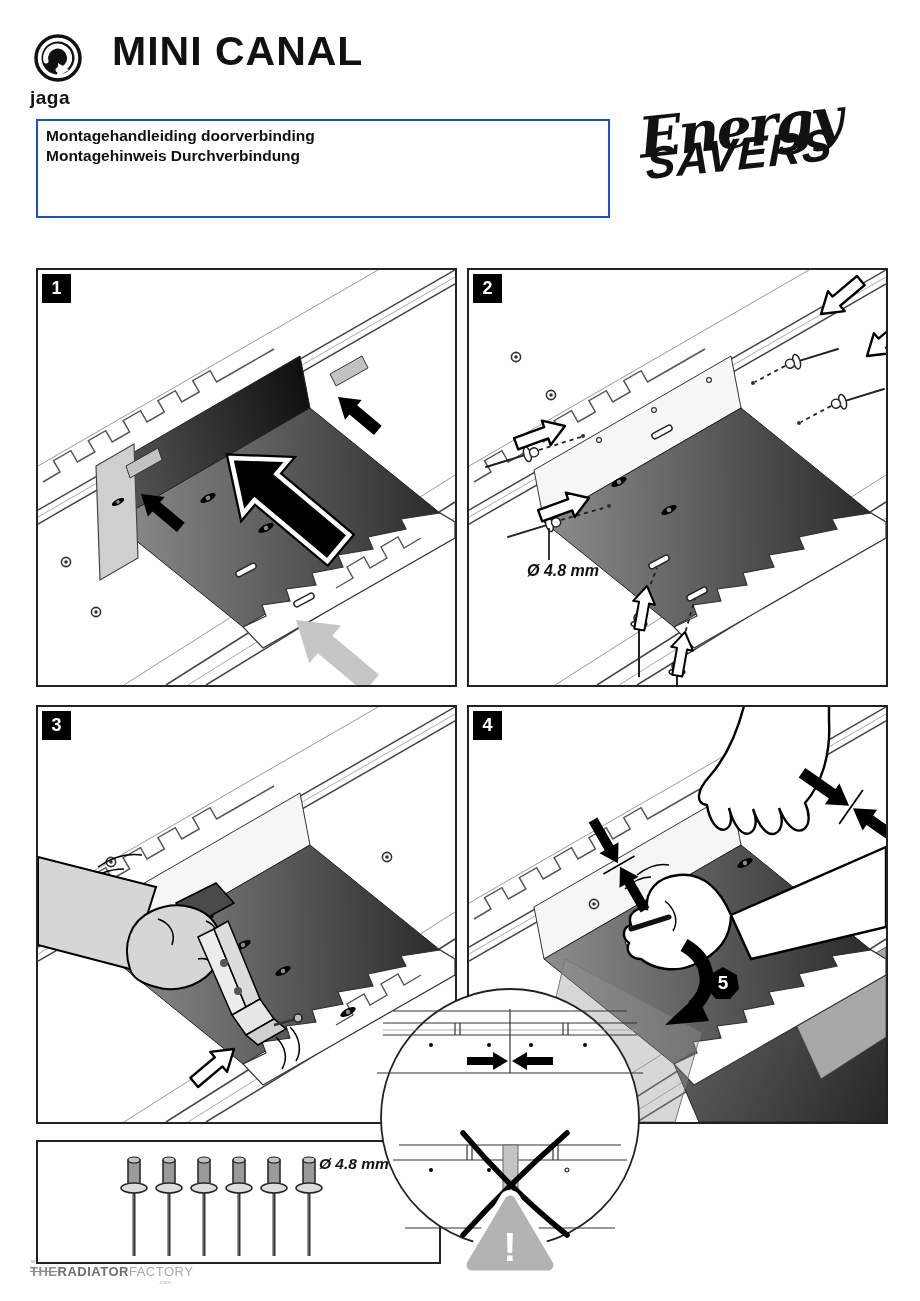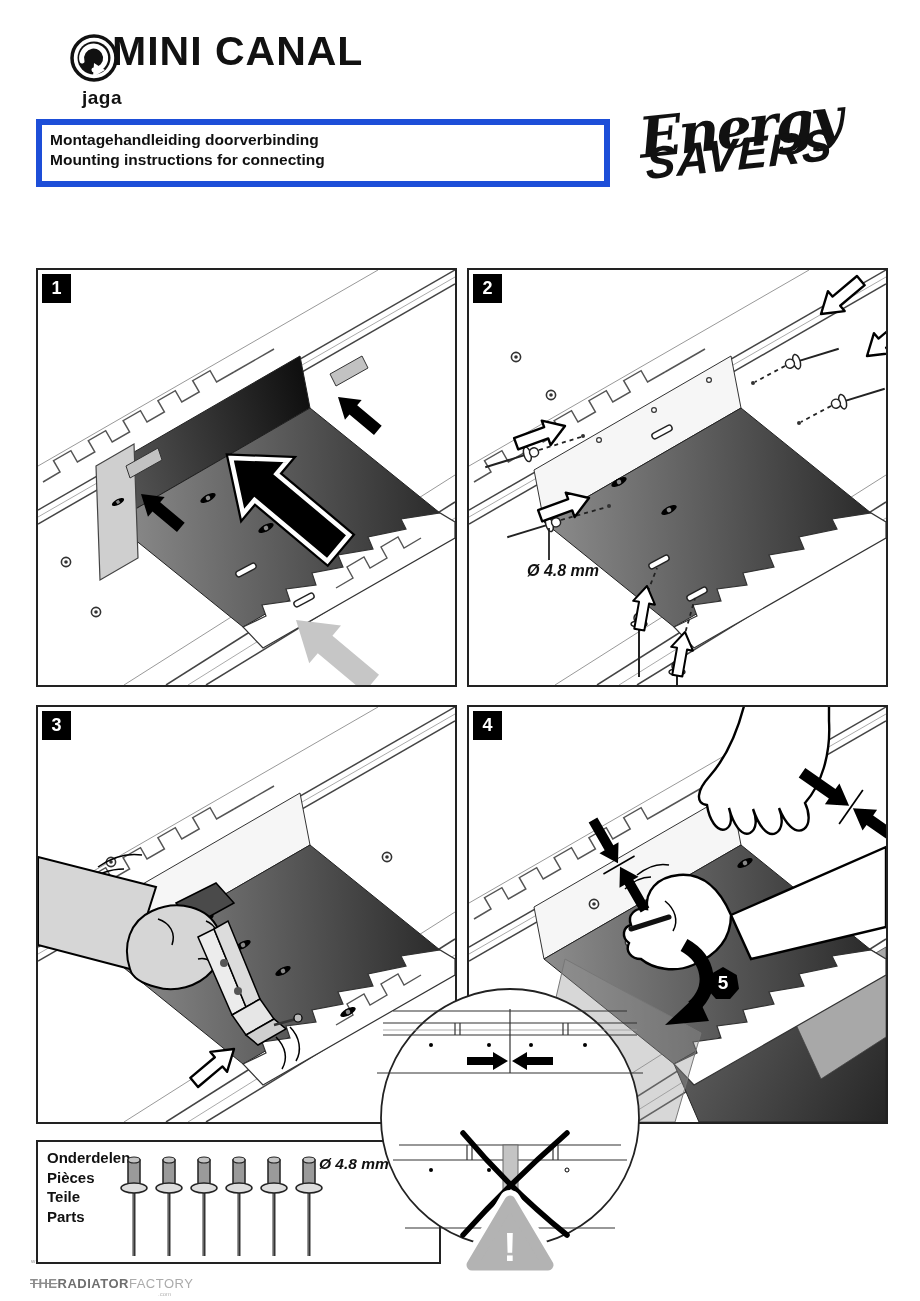--- a/index.html
+++ b/index.html
@@ -1,22 +1,22 @@
 <!DOCTYPE html>
 <html><head>
 <meta charset="utf-8">
 <style>
   html,body{margin:0;padding:0;background:#fff;}
   body{width:920px;height:1301px;position:relative;font-family:"Liberation Sans",sans-serif;color:#111;overflow:hidden;}
   .abs{position:absolute;}
   
-  #brand{left:50px;top:34px;width:72px;text-align:right;}
+  #brand{left:30px;top:34px;width:72px;text-align:left;}
   #brand .brand-label{font-weight:bold;font-size:19px;letter-spacing:.5px;margin-top:-3px;}
   #page-title{left:112px;top:28px;font-size:41px;font-weight:bold;letter-spacing:1px;}
-  #langbox{left:36px;top:119px;width:574px;height:68px;border:6px solid #1d4ed8;box-sizing:border-box;padding:5px 0 0 8px;}
+  #langbox{left:36px;top:119px;width:574px;height:99px;border:2px solid #1d4ed8;box-sizing:border-box;padding:5px 0 0 8px;}
   .lang-line{font-weight:bold;font-size:15.5px;line-height:19.5px;}
   #energy{left:642px;top:96px;width:260px;height:125px;transform:rotate(-6deg);}
   .energy-script{font-family:"DejaVu Serif",serif;font-style:italic;font-weight:bold;font-size:56px;letter-spacing:-3px;line-height:1;}
   .energy-block{font-weight:bold;font-style:italic;font-size:45px;letter-spacing:1px;line-height:1;margin-top:-24px;margin-left:4px;transform:skewX(-6deg);}
   
   .panel{width:421px;height:419px;border:2px solid #222;box-sizing:border-box;background:#fff;}
   #p1{left:36px;top:268px;} #p2{left:467px;top:268px;}
   #p3{left:36px;top:705px;} #p4{left:467px;top:705px;}
   .panel svg.art{position:absolute;left:0;top:0;}
   .badge{position:absolute;left:4px;top:4px;width:29px;height:29px;background:#000;color:#fff;
@@ -31,21 +31,21 @@
   #inset .ok-label{position:absolute;left:0;top:90px;width:242px;text-align:center;
       font-weight:900;font-style:italic;font-size:34px;letter-spacing:1px;z-index:2;}
   
   #partsbox{left:36px;top:1140px;width:405px;height:124px;border:2px solid #222;box-sizing:border-box;z-index:2;background:#fff;}
   #partsbox .labels{position:absolute;left:9px;top:6px;}
   #partsbox .labels div{font-weight:bold;font-size:15px;line-height:19.5px;}
   #partsbox .dia-label2{position:absolute;left:281px;top:13px;font-weight:bold;font-style:italic;font-size:15.5px;}
   
   #footerlogo{left:30px;top:1258px;color:#9a9a9a;line-height:1;z-index:1;}
   #footerlogo .www{font-size:6px;letter-spacing:2px;margin-left:1px;}
-  #footerlogo .row{font-size:13px;letter-spacing:.5px;margin-top:13px;}
+  #footerlogo .row{font-size:13px;letter-spacing:.5px;margin-top:1px;}
   #footerlogo .the{font-weight:bold;color:#8d8d8d;text-decoration:line-through;}
   #footerlogo .rad{font-weight:900;color:#6f6f6f;}
   #footerlogo .fac{font-weight:normal;color:#ababab;}
   #footerlogo .com{font-size:6px;color:#b5b5b5;margin-left:128px;margin-top:1px;}
 </style>
 </head>
 <body>
 
 <svg width="0" height="0" style="position:absolute" aria-hidden="true">
   <defs>
@@ -118,21 +118,21 @@
       <circle cx="28" cy="24" r="16.5" fill="#111"></circle>
       <path d="M 16,27 A 12,12 0 1 1 28,36" fill="none" stroke="#fff" stroke-width="5" stroke-linecap="round"></path>
       <polygon points="28,29 39,36 27,43" fill="#fff"></polygon>
     </svg>
     <div class="brand-label">jaga</div>
   </div>
   <div id="page-title" class="abs">MINI CANAL</div>
 
   <div id="langbox" class="abs">
     <div class="lang-line">Montagehandleiding doorverbinding</div>
-    <div class="lang-line">Mounting instructions for connecting</div>
+    <div class="lang-line">Montagehinweis Durchverbindung</div>
   </div>
 
   <div id="energy" class="abs">
     <div class="energy-script">Energy</div>
     <div class="energy-block">SAVERS</div>
   </div>
 
   <div id="p1" class="panel abs">
     <div class="badge">1</div>
     <svg class="art" width="417" height="415" viewBox="0 0 417 415">
@@ -326,26 +326,20 @@
       </g>
       <g>
         <path d="M 139,216 L 177,280 L 101,280 Z" fill="#fff" stroke="#fff" stroke-width="22" stroke-linejoin="round"></path>
         <path d="M 139,216 L 177,280 L 101,280 Z" fill="#b3b3b3" stroke="#b3b3b3" stroke-width="11" stroke-linejoin="round"></path>
         <text x="139" y="276" text-anchor="middle" font-family="Liberation Sans, sans-serif" font-size="40" font-weight="bold" fill="#fff">!</text>
       </g>
     </svg>
   </div>
 
   <div id="partsbox" class="abs">
-    <div class="labels">
-      <div>Onderdelen</div>
-      <div>Pièces</div>
-      <div>Teile</div>
-      <div>Parts</div>
-    </div>
     <svg style="position:absolute;left:78px;top:2px;" width="222" height="118" viewBox="0 0 222 118">
       <g id="rv">
         <line x1="18" y1="46" x2="18" y2="112" stroke="#333" stroke-width="3"></line>
         <line x1="17" y1="46" x2="17" y2="112" stroke="#999" stroke-width="1"></line>
         <rect x="12" y="16" width="12" height="26" fill="#9a9a9a" stroke="#222" stroke-width="1.5"></rect>
         <ellipse cx="18" cy="16" rx="6" ry="3" fill="#c4c4c4" stroke="#222" stroke-width="1.2"></ellipse>
         <ellipse cx="18" cy="44" rx="13" ry="5" fill="#ddd" stroke="#222" stroke-width="1.5"></ellipse>
       </g>
       <use href="#rv" x="35"></use>
         <use href="#rv" x="70"></use>

